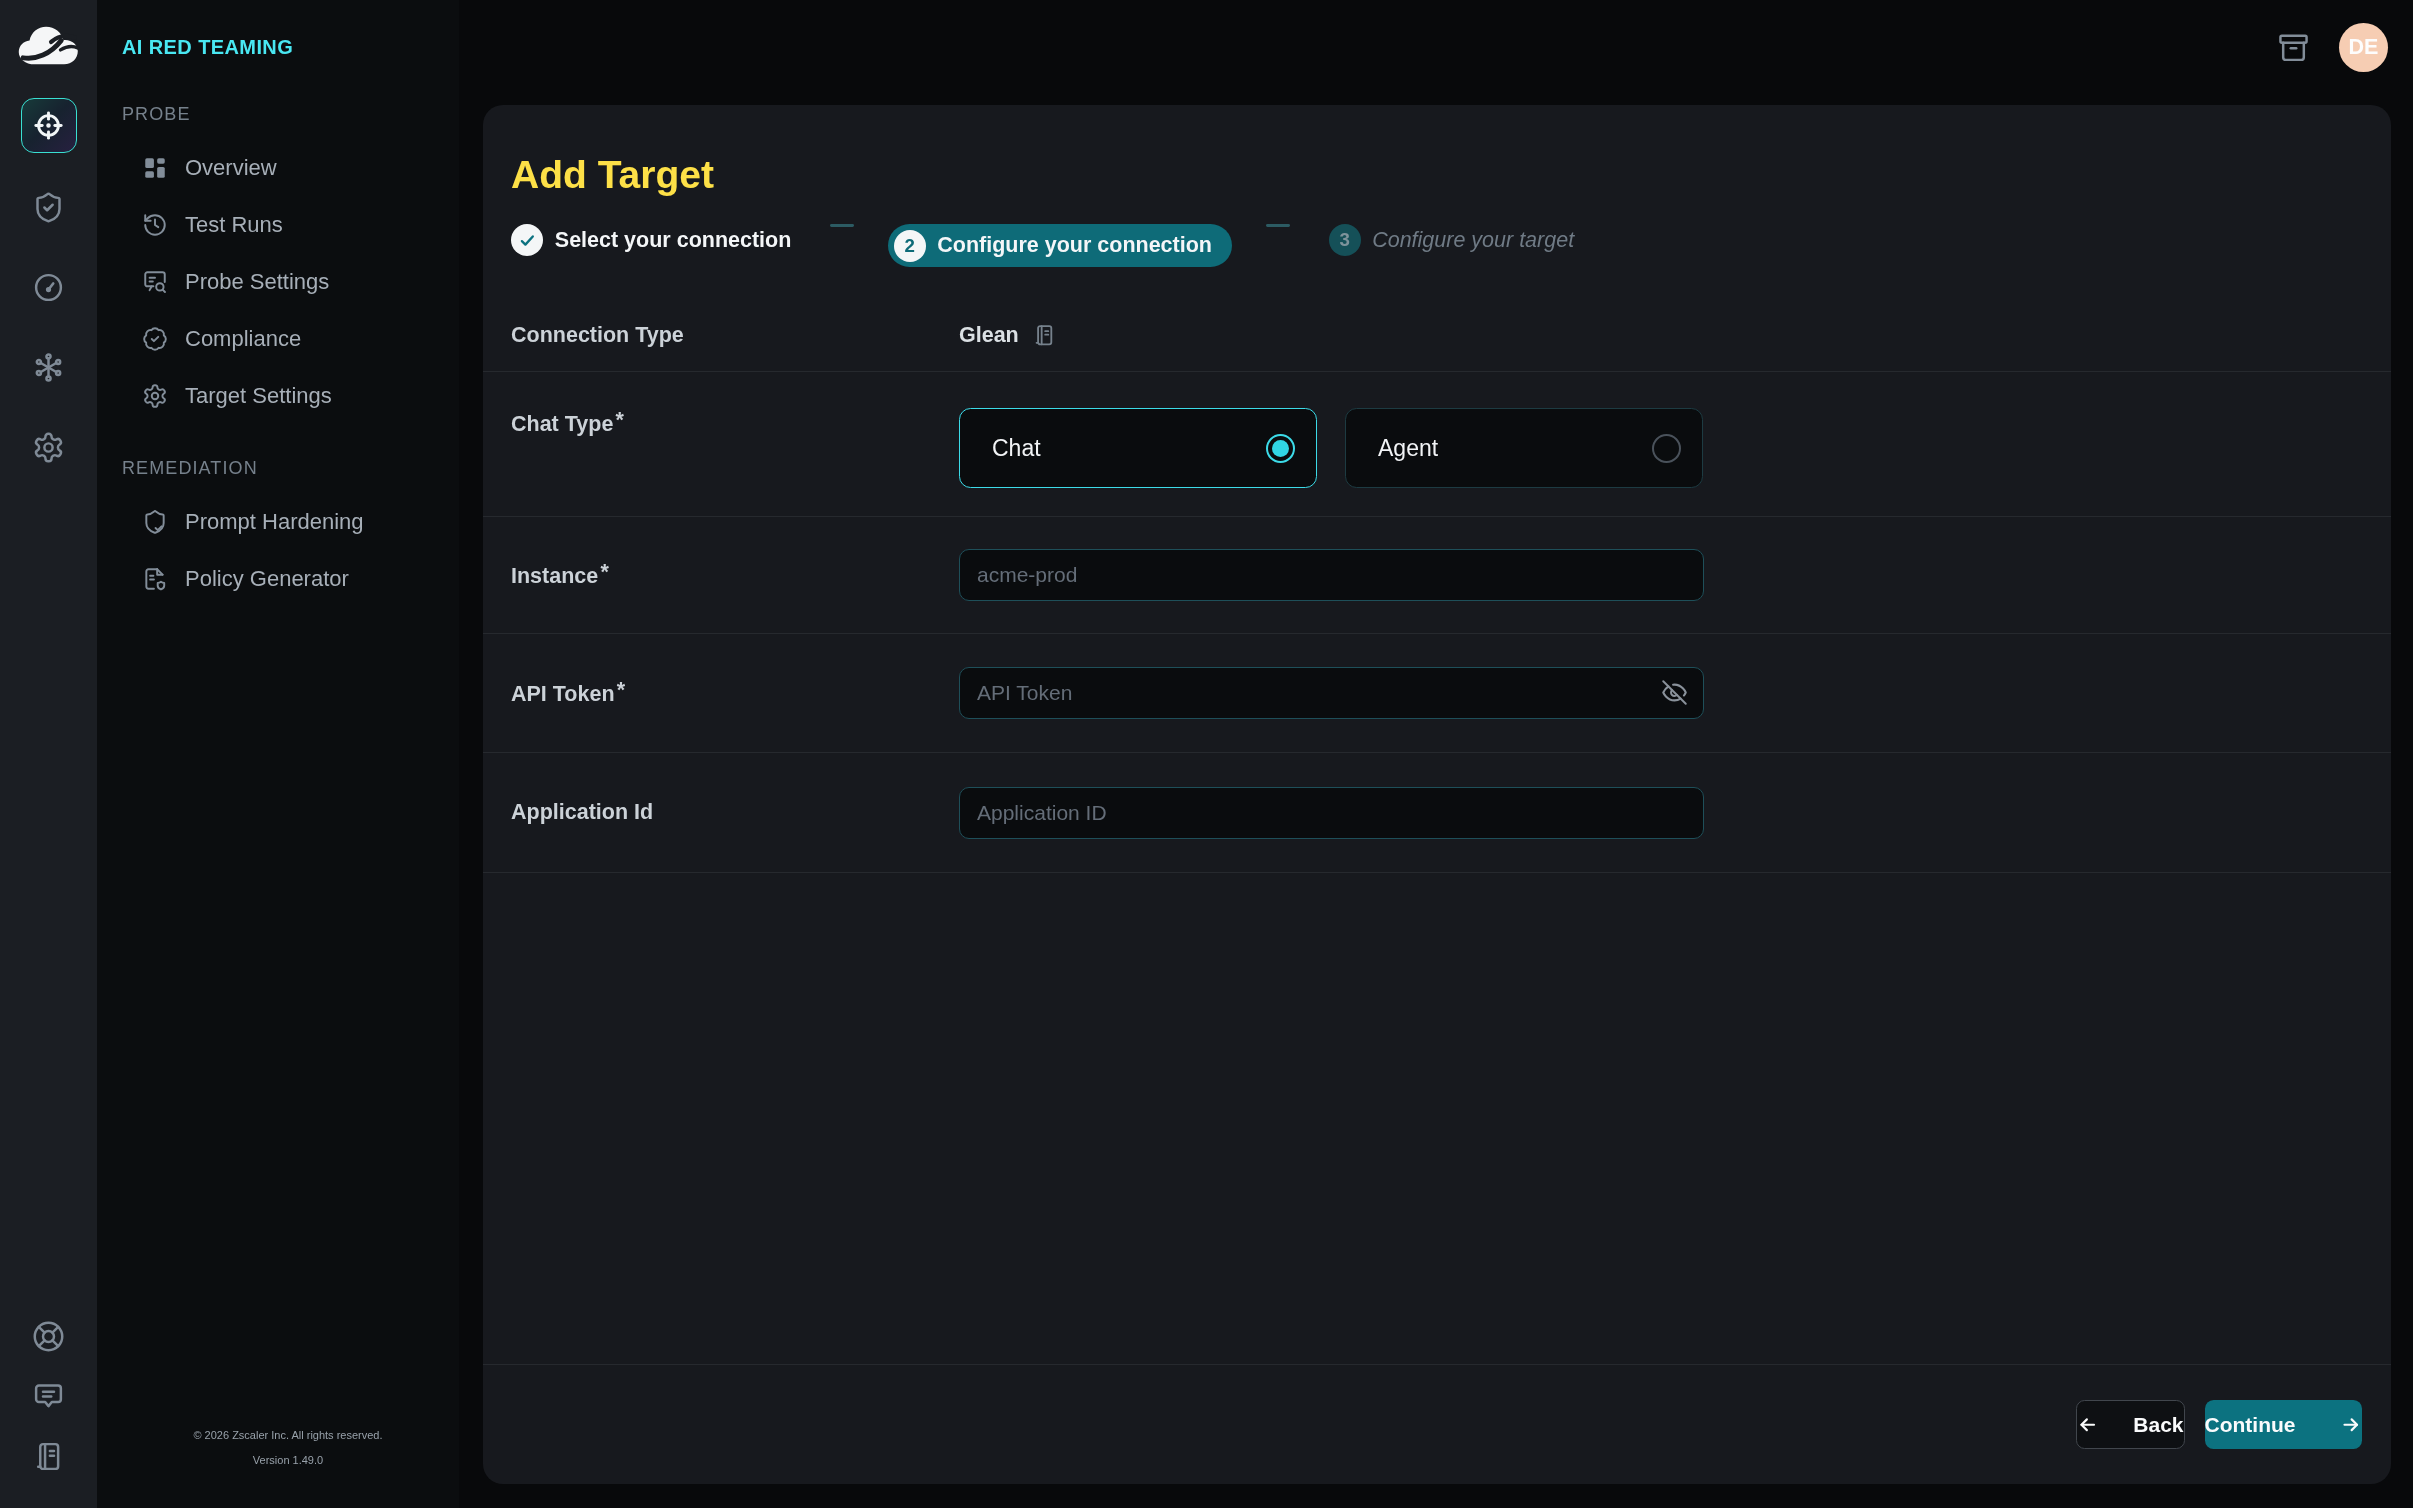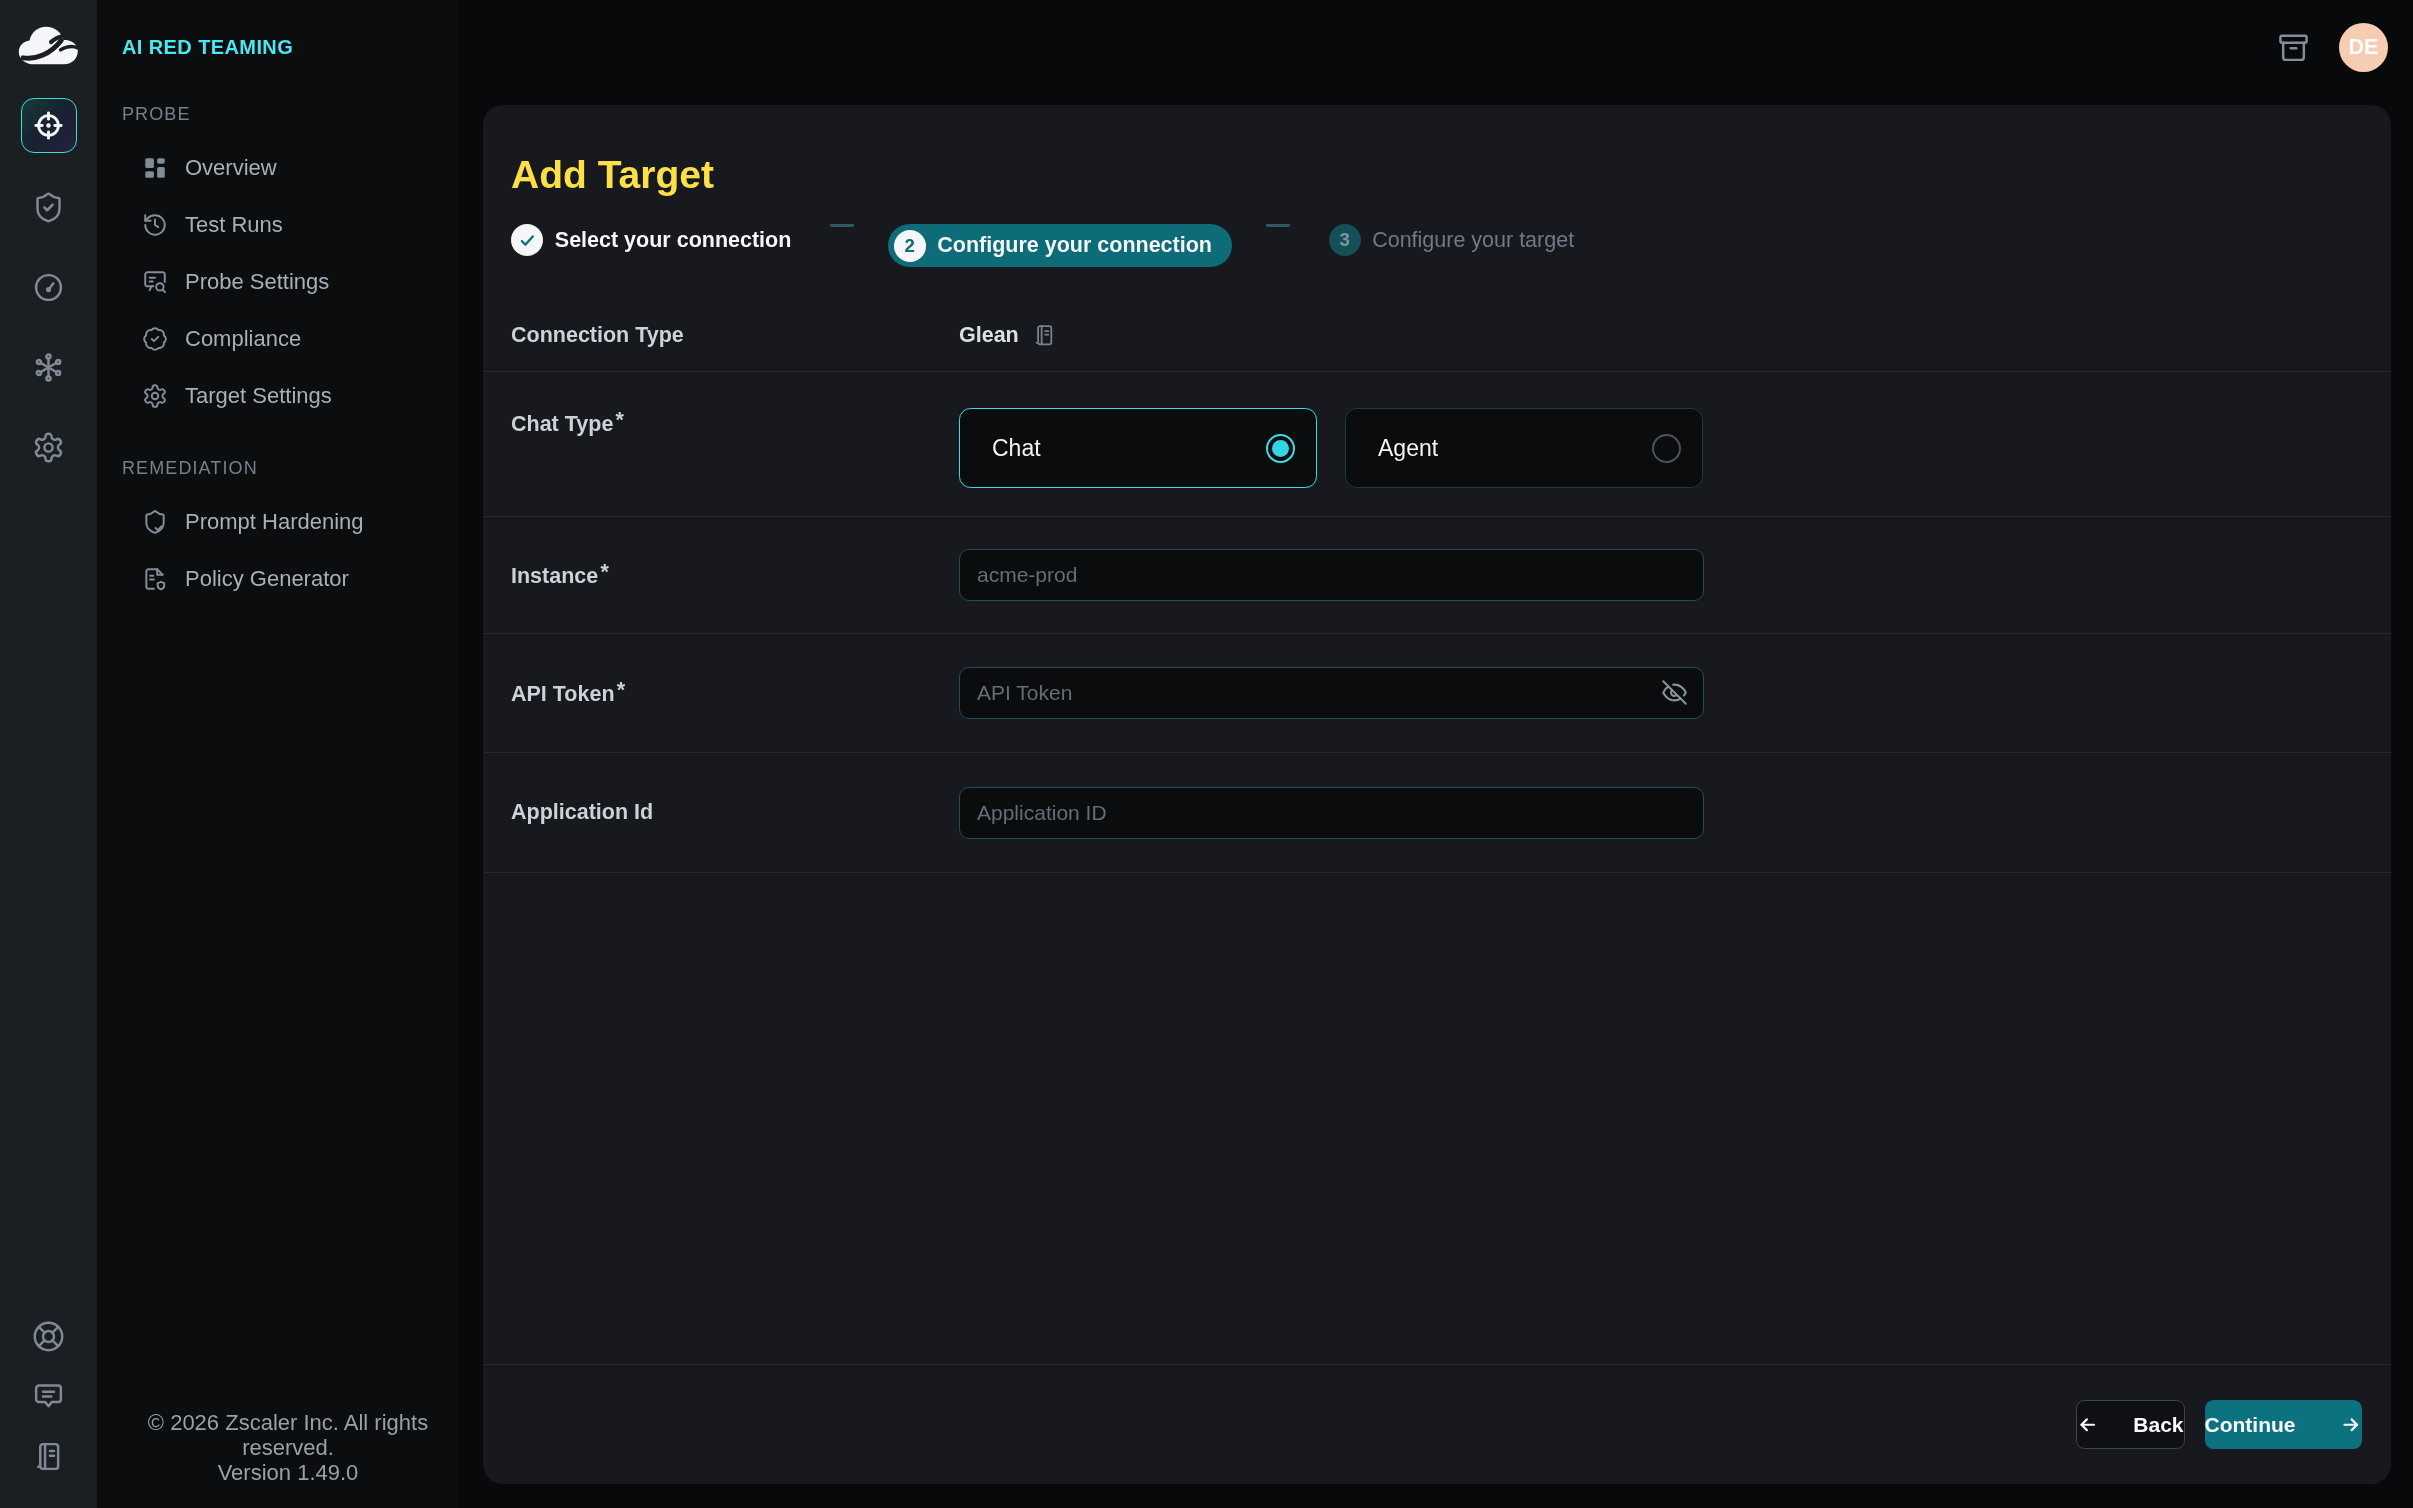--- a/index.html
+++ b/index.html
@@ -54,22 +54,22 @@
   }
   .section-label.second { margin-top:34px; }
   .nav-group { margin-top:14.4px; display:flex; flex-direction:column; }
   .nav-item {
     height:57px; display:flex; align-items:center; gap:17px;
     padding-left:45px; cursor:pointer; border-radius:8.6px;
   }
   .nav-ic { width:26px; height:26px; color:#828d99; flex:0 0 auto; }
   .nav-label { font-size:22px; font-weight:400; color:#a7afb8; }
   .side-footer {
-    margin-top:auto; margin-bottom:23px;
-    text-align:center; color:#98a1aa; font-size:22px; line-height:25px;padding-left:20px;
+    margin-top:auto; margin-bottom:35px;
+    text-align:center; color:#98a1aa; font-size:11px; line-height:25px;padding-left:20px;
   }
 
   
   .topbar {
     position:absolute; left:459px; right:0; top:0; height:105px;
     display:flex; align-items:flex-start; justify-content:flex-end;
     gap:29px; padding:23px 25px 0 0;
   }
   .archive-btn { width:33px; height:33px; margin-top:8px; color:#828d99; cursor:pointer; }
   .avatar {
@@ -103,21 +103,21 @@
   .step-complete { padding:0 4.3px; }
   .step-label { font-size:21.5px; font-weight:700; color:#f4f6f8; white-space:nowrap; }
   .step-active {
     background:#0e6b78; border-radius:718px; height:43px;
     padding:0 20px 0 5.7px; gap:11.5px;
   }
   .step-active .step-circle { background:#f4f6f7; color:#0e6b78; }
   .step-sep { width:24.4px; height:2.9px; border-radius:1.4px; background:#2c5b63; margin:0 16px; }
   .step-upcoming { padding:0 4.3px; }
   .step-upcoming .step-circle { background:#155058; color:#7e939b; }
-  .step-upcoming .step-label { color:#6f7a85; font-weight:500; }
+  .step-upcoming .step-label { color:#6f7a85; font-weight:500;font-style:italic; }
 
   
   .form { margin-top:32px; display:flex; flex-direction:column; }
   .frow {
     display:flex; align-items:center;
     border-bottom:0.7px solid #26292e;
     padding-left:28px; padding-right:28px;gap:44px;
   }
   .flabel { width:404px; flex:0 0 auto; font-size:21.5px; font-weight:600; color:#ccd2d8; }
   .req { color:#ccd2d8; font-size:21.5px; vertical-align:4.3px; margin-left:2.2px; }

